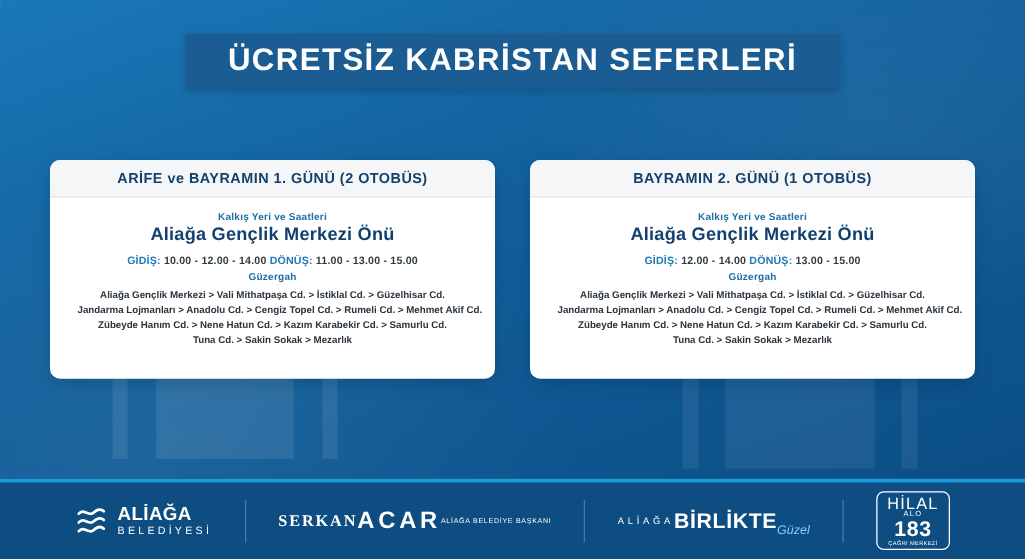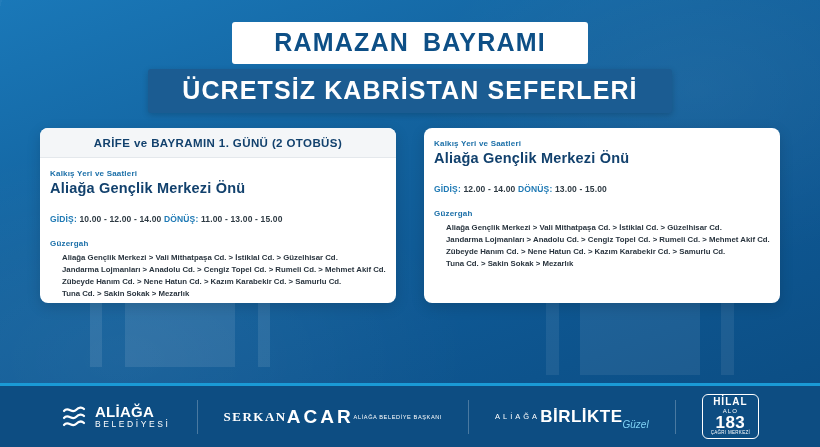--- a/index.html
+++ b/index.html
@@ -87,44 +87,44 @@
   .card-head {
     background: #f4f6f8;
     border-bottom: 1px solid #e4e8ec;
     color: #12416d;
     font-weight: bold;
     font-size: 11.5px;
     letter-spacing: .4px;
     text-align: center;
     padding: 9px 4px 8px 4px;
   }
-  .card-body { padding: 11px 10px 8px 10px; text-align: left; }
+  .card-body { padding: 11px 10px 8px 10px; text-align: center; }
   .sub-label {
     color: #1b6fa8;
     font-size: 8px;
     font-weight: bold;
     letter-spacing: .2px;
     margin-bottom: 2px;
   }
   .place {
     color: #12416d;
     font-weight: bold;
     font-size: 14.5px;
     letter-spacing: .2px;
-    margin-bottom: 18px;
+    margin-bottom: 7px;
   }
   .times {
     font-size: 8.5px;
     color: #2f3b44;
     font-weight: bold;
     letter-spacing: .15px;
   }
   .times .lbl { color: #1f7ab5; }
   .rota-label {
-    margin-top: 15px;
+    margin-top: 4px;
     color: #1b6fa8;
     font-size: 8px;
     font-weight: bold;
     letter-spacing: .2px;
   }
   .route {
     margin-top: 4px;
     font-size: 7.8px;
     line-height: 1.55;
     color: #2a3views;
@@ -167,21 +167,21 @@
   .soc {
     width: 11px; height: 11px; border-radius: 50%;
     background: #fff; color: #0d4d82;
     font-size: 7px; line-height: 11px; text-align: center; font-weight: bold;
   }
   .hilal {
     display: flex; flex-direction: column; align-items: center;
     border: 1.5px solid #fff; border-radius: 6px;
     padding: 2px 8px 2px 8px; line-height: 1.02;
   }
-  .hilal .h1 { font-size: 10px; font-weight: bold; letter-spacing: 1px; }
+  .hilal .h1 { font-size: 13px; font-weight: normal; letter-spacing: 1px; }
   .hilal .h2 { font-size: 6px; letter-spacing: 1px; }
   .hilal .h3 { font-size: 17px; font-weight: bold; letter-spacing: .5px; }
   .hilal .h4 { font-size: 4.5px; letter-spacing: .3px; }
 </style>
 </head>
 <body>
 
 <div class="bg"></div>
 
 <svg class="mosque" viewBox="0 0 300 230">
@@ -194,21 +194,20 @@
 </svg>
 
 <svg class="mosque2" viewBox="0 0 320 240">
   <path fill="#ffffff" d="M160 30c14 20 32 36 32 58 0 20-15 34-32 34s-32-14-32-34c0-22 18-38 32-58z"></path>
   <rect x="100" y="118" width="120" height="110" fill="#ffffff"></rect>
   <rect x="66" y="54" width="13" height="174" fill="#ffffff"></rect>
   <rect x="241" y="54" width="13" height="174" fill="#ffffff"></rect>
 </svg>
 
 <div class="header-wrap">
-  <div class="title-bar1">RAMAZAN  BAYRAMI</div>
   <div class="title-bar2">ÜCRETSİZ KABRİSTAN SEFERLERİ</div>
 </div>
 
 <div class="cards">
 
   <div class="card">
     <div class="card-head">ARİFE ve BAYRAMIN 1. GÜNÜ (2 OTOBÜS)</div>
     <div class="card-body">
       <div class="sub-label">Kalkış Yeri ve Saatleri</div>
       <div class="place">Aliağa Gençlik Merkezi Önü</div>
@@ -222,20 +221,21 @@
       <div class="route">
         <div>Aliağa Gençlik Merkezi &gt; Vali Mithatpaşa Cd. &gt; İstiklal Cd. &gt; Güzelhisar Cd.</div>
         <div>Jandarma Lojmanları &gt; Anadolu Cd. &gt; Cengiz Topel Cd. &gt; Rumeli Cd. &gt; Mehmet Akif Cd.</div>
         <div>Zübeyde Hanım Cd. &gt; Nene Hatun Cd. &gt; Kazım Karabekir Cd. &gt; Samurlu Cd.</div>
         <div>Tuna Cd. &gt; Sakin Sokak &gt; Mezarlık</div>
       </div>
     </div>
   </div>
 
   <div class="card">
+    <div class="card-head">BAYRAMIN 2. GÜNÜ (1 OTOBÜS)</div>
     <div class="card-body">
       <div class="sub-label">Kalkış Yeri ve Saatleri</div>
       <div class="place">Aliağa Gençlik Merkezi Önü</div>
       <div class="times">
         <span class="lbl">GİDİŞ:</span>
         <span>12.00 - 14.00</span>
         <span class="lbl">DÖNÜŞ:</span>
         <span>13.00 - 15.00</span>
       </div>
       <div class="rota-label">Güzergah</div>

